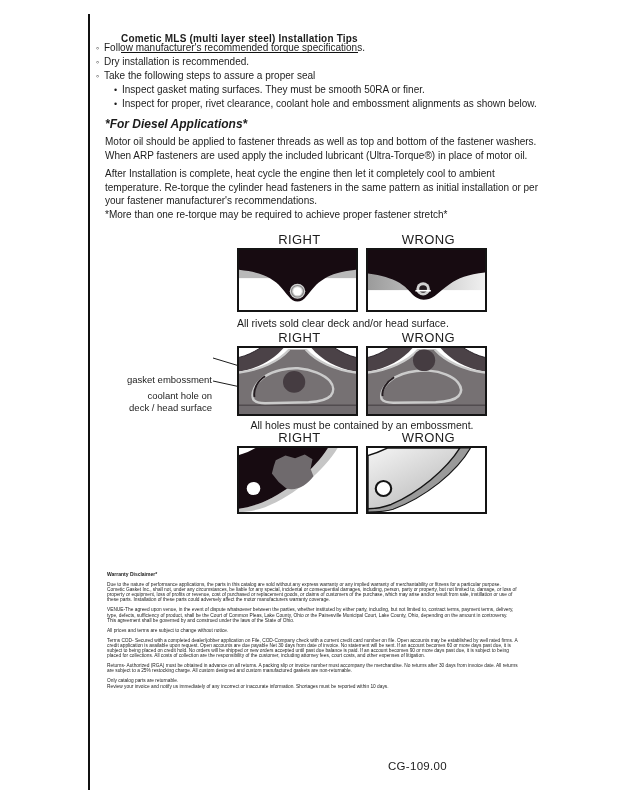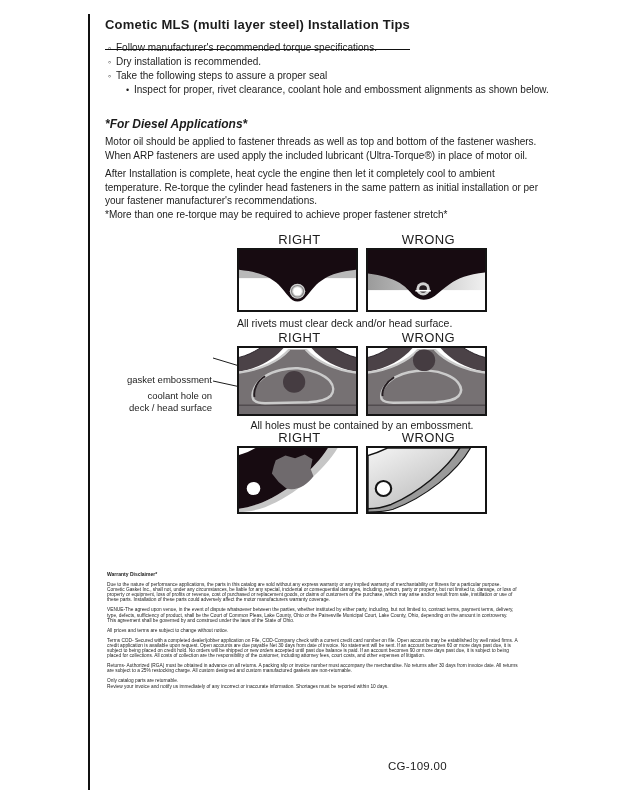--- a/index.html
+++ b/index.html
@@ -1,21 +1,21 @@
 <!DOCTYPE html>
 <html style="--ink: #1c1c1c; --rule: #111111; --diagram-black: #170b11; --deck-gray: #b9b9b9; --web-gray: #767173; --bore-gray: #4b4247; --emboss-line: #cbcbcb; --hole-dark: #453c41; --light-band: #c6c6c6;"><head>
 <meta charset="utf-8">
 <style>
   html,body{margin:0;padding:0;background:#ffffff;}
   .page{position:relative;width:618px;height:800px;background:#fff;overflow:hidden;
         font-family:"Liberation Sans","DejaVu Sans",sans-serif;color:var(--ink,#1c1c1c);}
   .vrule{position:absolute;left:88px;top:14px;width:1.5px;height:776px;background:var(--rule,#111);}
-  .title{position:absolute;left:105px;top:17px;margin:0;font-size:13px;font-weight:700;
-         letter-spacing:.2px;border-bottom:1.6px solid var(--rule,#111);padding-bottom:17px;}
-  .tips{position:absolute;left:108px;top:41px;width:470px;margin:0;padding:0;list-style:none;
+  .title{position:absolute;left:105px;top:17px;margin:16px;font-size:10px;font-weight:700;
+         letter-spacing:.2px;border-bottom:1.6px solid var(--rule,#111);padding-bottom:8px;}
+  .tips{position:absolute;left:96px;top:41px;width:470px;margin:0;padding:0;list-style:none;
         font-size:10px;line-height:13px;}
   .tips li{margin:0;}
   .tips .b{display:inline-block;width:8px;font-size:9px;}
   .tips li.sub{padding-left:18px;}
   .diesel-h{position:absolute;left:105px;top:117px;margin:0;font-size:12px;font-weight:700;font-style:italic;}
   .body{position:absolute;left:105px;margin:0;font-size:10px;line-height:13.5px;}
   .p1{top:135px;width:452px;}
   .p2{top:167px;width:448px;}
   .note{top:208px;width:452px;}
   .rw-label{position:absolute;width:121px;text-align:center;font-size:13px;letter-spacing:.4px;}
@@ -33,20 +33,21 @@
 
 <div class="page">
   <div class="vrule"></div>
 
   <h1 class="title">Cometic MLS (multi layer steel) Installation Tips</h1>
 
   <ul class="tips">
     <li><span class="b">◦</span><span>Follow manufacturer's recommended torque specifications.</span></li>
     <li><span class="b">◦</span><span>Dry installation is recommended.</span></li>
     <li><span class="b">◦</span><span>Take the following steps to assure a proper seal</span></li>
+    <li class="sub"><span class="b">•</span><span>Inspect gasket mating surfaces.  They must be smooth 50RA or finer.</span></li>
     <li class="sub"><span class="b">•</span><span>Inspect for proper, rivet clearance, coolant hole and embossment alignments as shown below.</span></li>
   </ul>
 
   <h2 class="diesel-h">*For Diesel Applications*</h2>
   <p class="body p1">Motor oil should be applied to fastener threads as well as top and bottom of the fastener washers. When ARP fasteners are used apply the included lubricant (Ultra-Torque®) in place of motor oil.</p>
   <p class="body p2">After Installation is complete, heat cycle the engine then let it completely cool to ambient temperature. Re-torque the cylinder head fasteners in the same pattern as initial installation or per your fastener manufacturer's recommendations.</p>
   <p class="body note">*More than one re-torque may be required to achieve proper fastener stretch*</p>
 
   <div class="rw-label" style="left:239px;top:232px;">RIGHT</div>
   <div class="rw-label" style="left:368px;top:232px;">WRONG</div>
@@ -71,21 +72,21 @@
       </defs>
       <rect width="121" height="64" fill="#ffffff"></rect>
       <rect y="24" width="121" height="19" fill="url(#g1)"></rect>
       <rect y="43" width="121" height="21" fill="#ffffff"></rect>
       <path d="M0,0 H121 V24 C103,26 93,30 85,36 C78,41 73,46 69,49 C65,52 61,53 57.5,53 C53,53 48,50 44,45 C38,38 29,29 0,25 Z" fill="var(--diagram-black)"></path>
       <circle cx="57" cy="41.5" r="7" fill="#d2d2d2"></circle>
       <circle cx="57" cy="41.5" r="4" fill="#241c20"></circle>
       <rect x="49" y="42.6" width="16" height="1.7" fill="#ffffff"></rect>
     </svg>
   </div>
-  <div class="cap" style="left:237px;top:317px;width:300px;">All rivets must clear deck and/or head surface.</div>
+  <div class="cap" style="left:237px;top:317px;width:300px;">All rivets sold clear deck and/or head surface.</div>
 
   <div class="rw-label" style="left:239px;top:330px;">RIGHT</div>
   <div class="rw-label" style="left:368px;top:330px;">WRONG</div>
 
   <div class="side-label" style="left:98px;top:343px;width:114px;margin-top:47px;">
     <div>coolant hole on</div>
     <div>deck / head surface</div>
   </div>
   <div class="side-label" style="left:98px;top:374px;width:114px;">gasket embossment</div>
 

